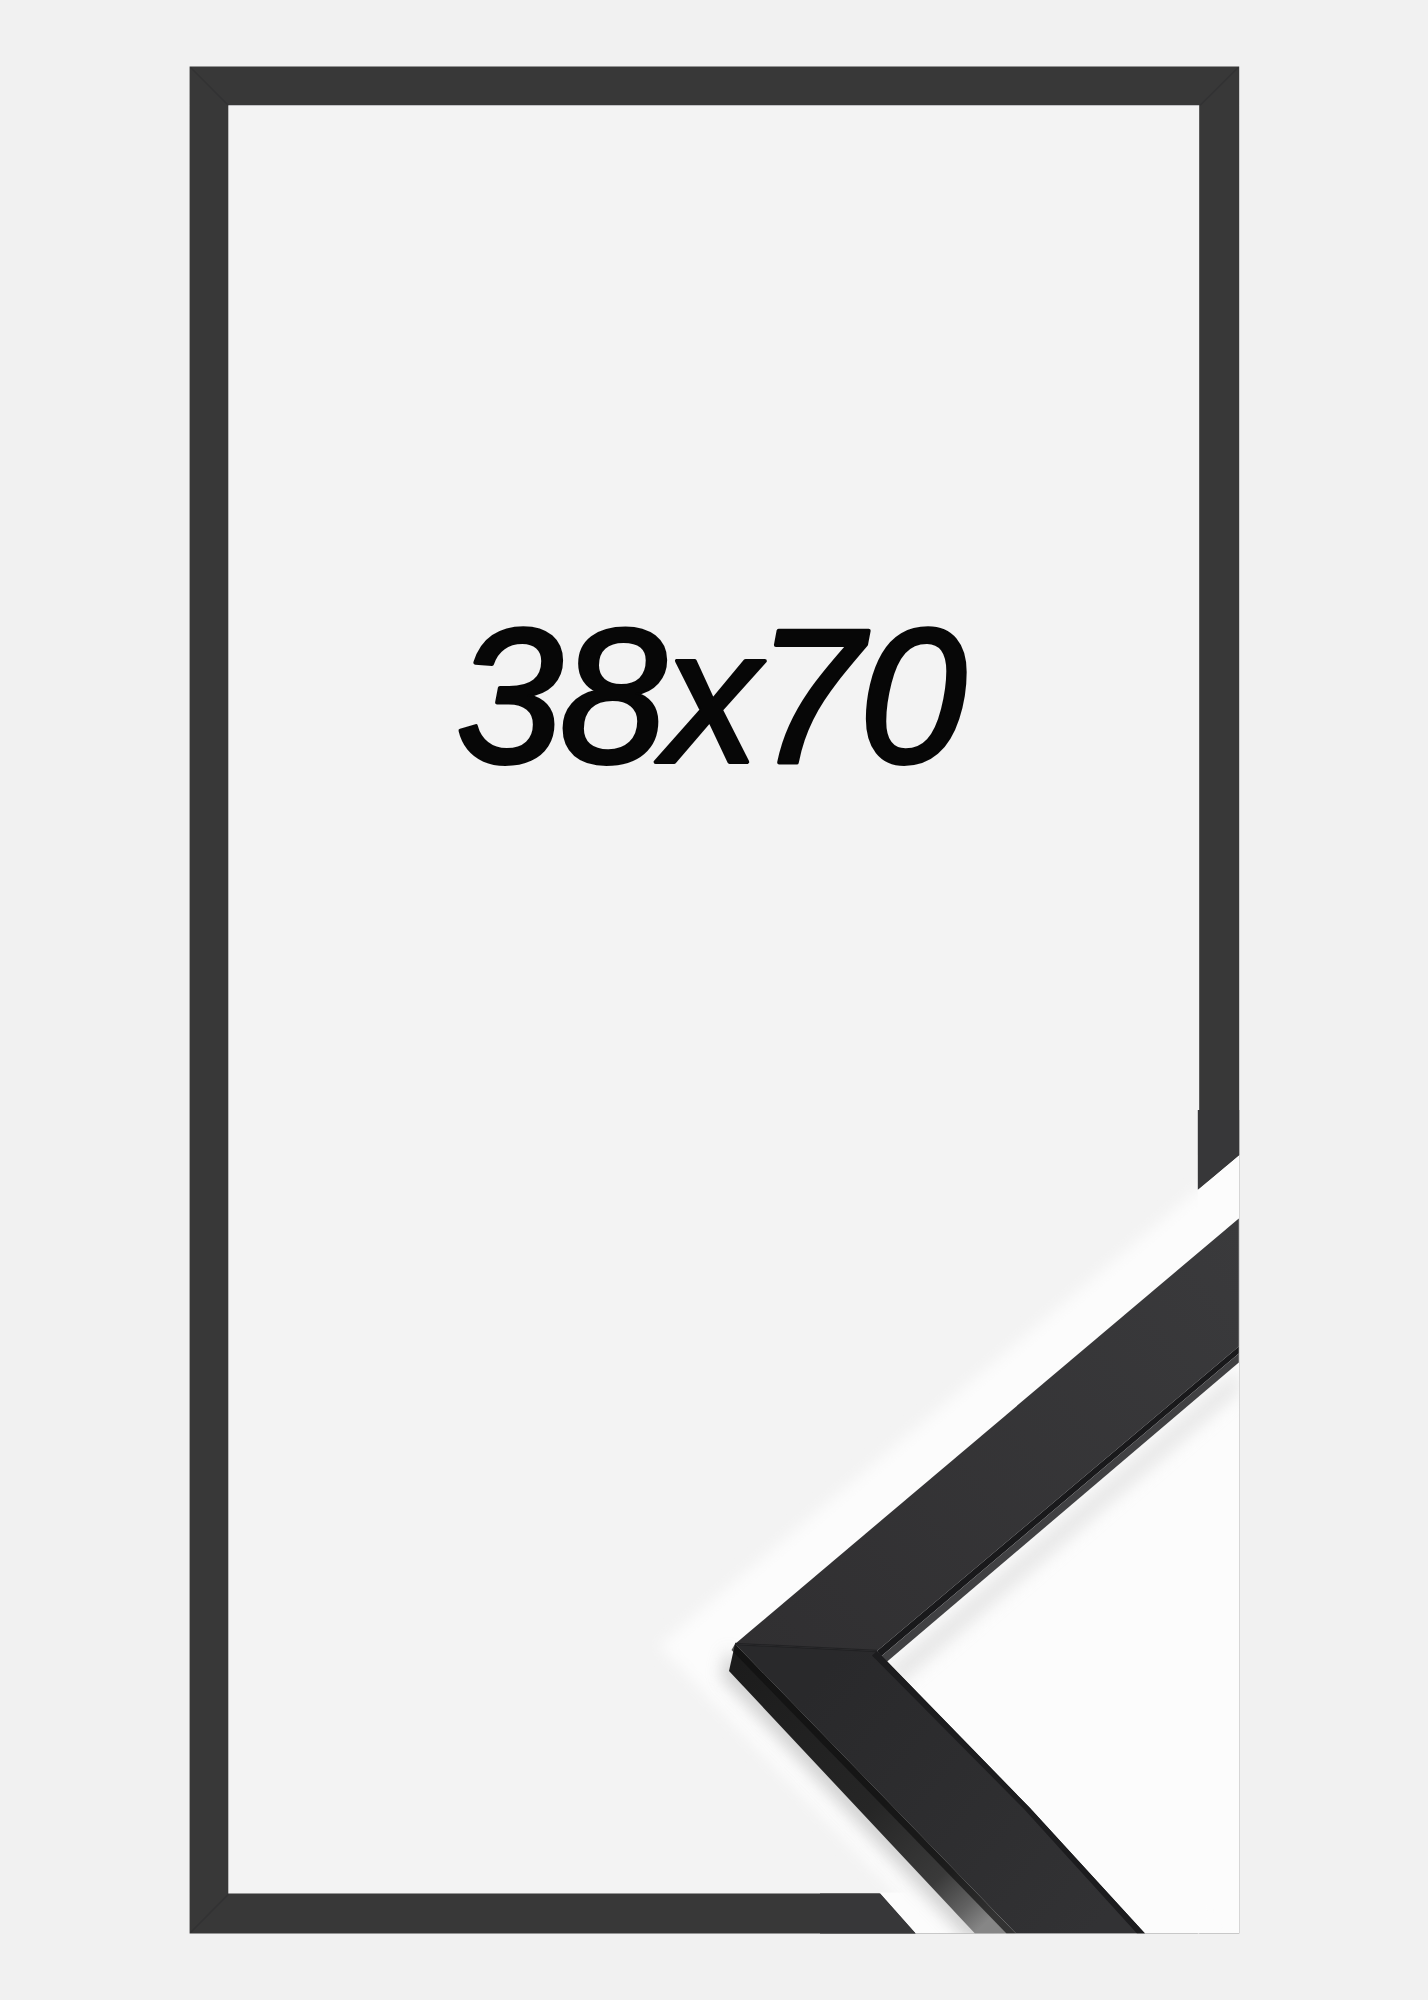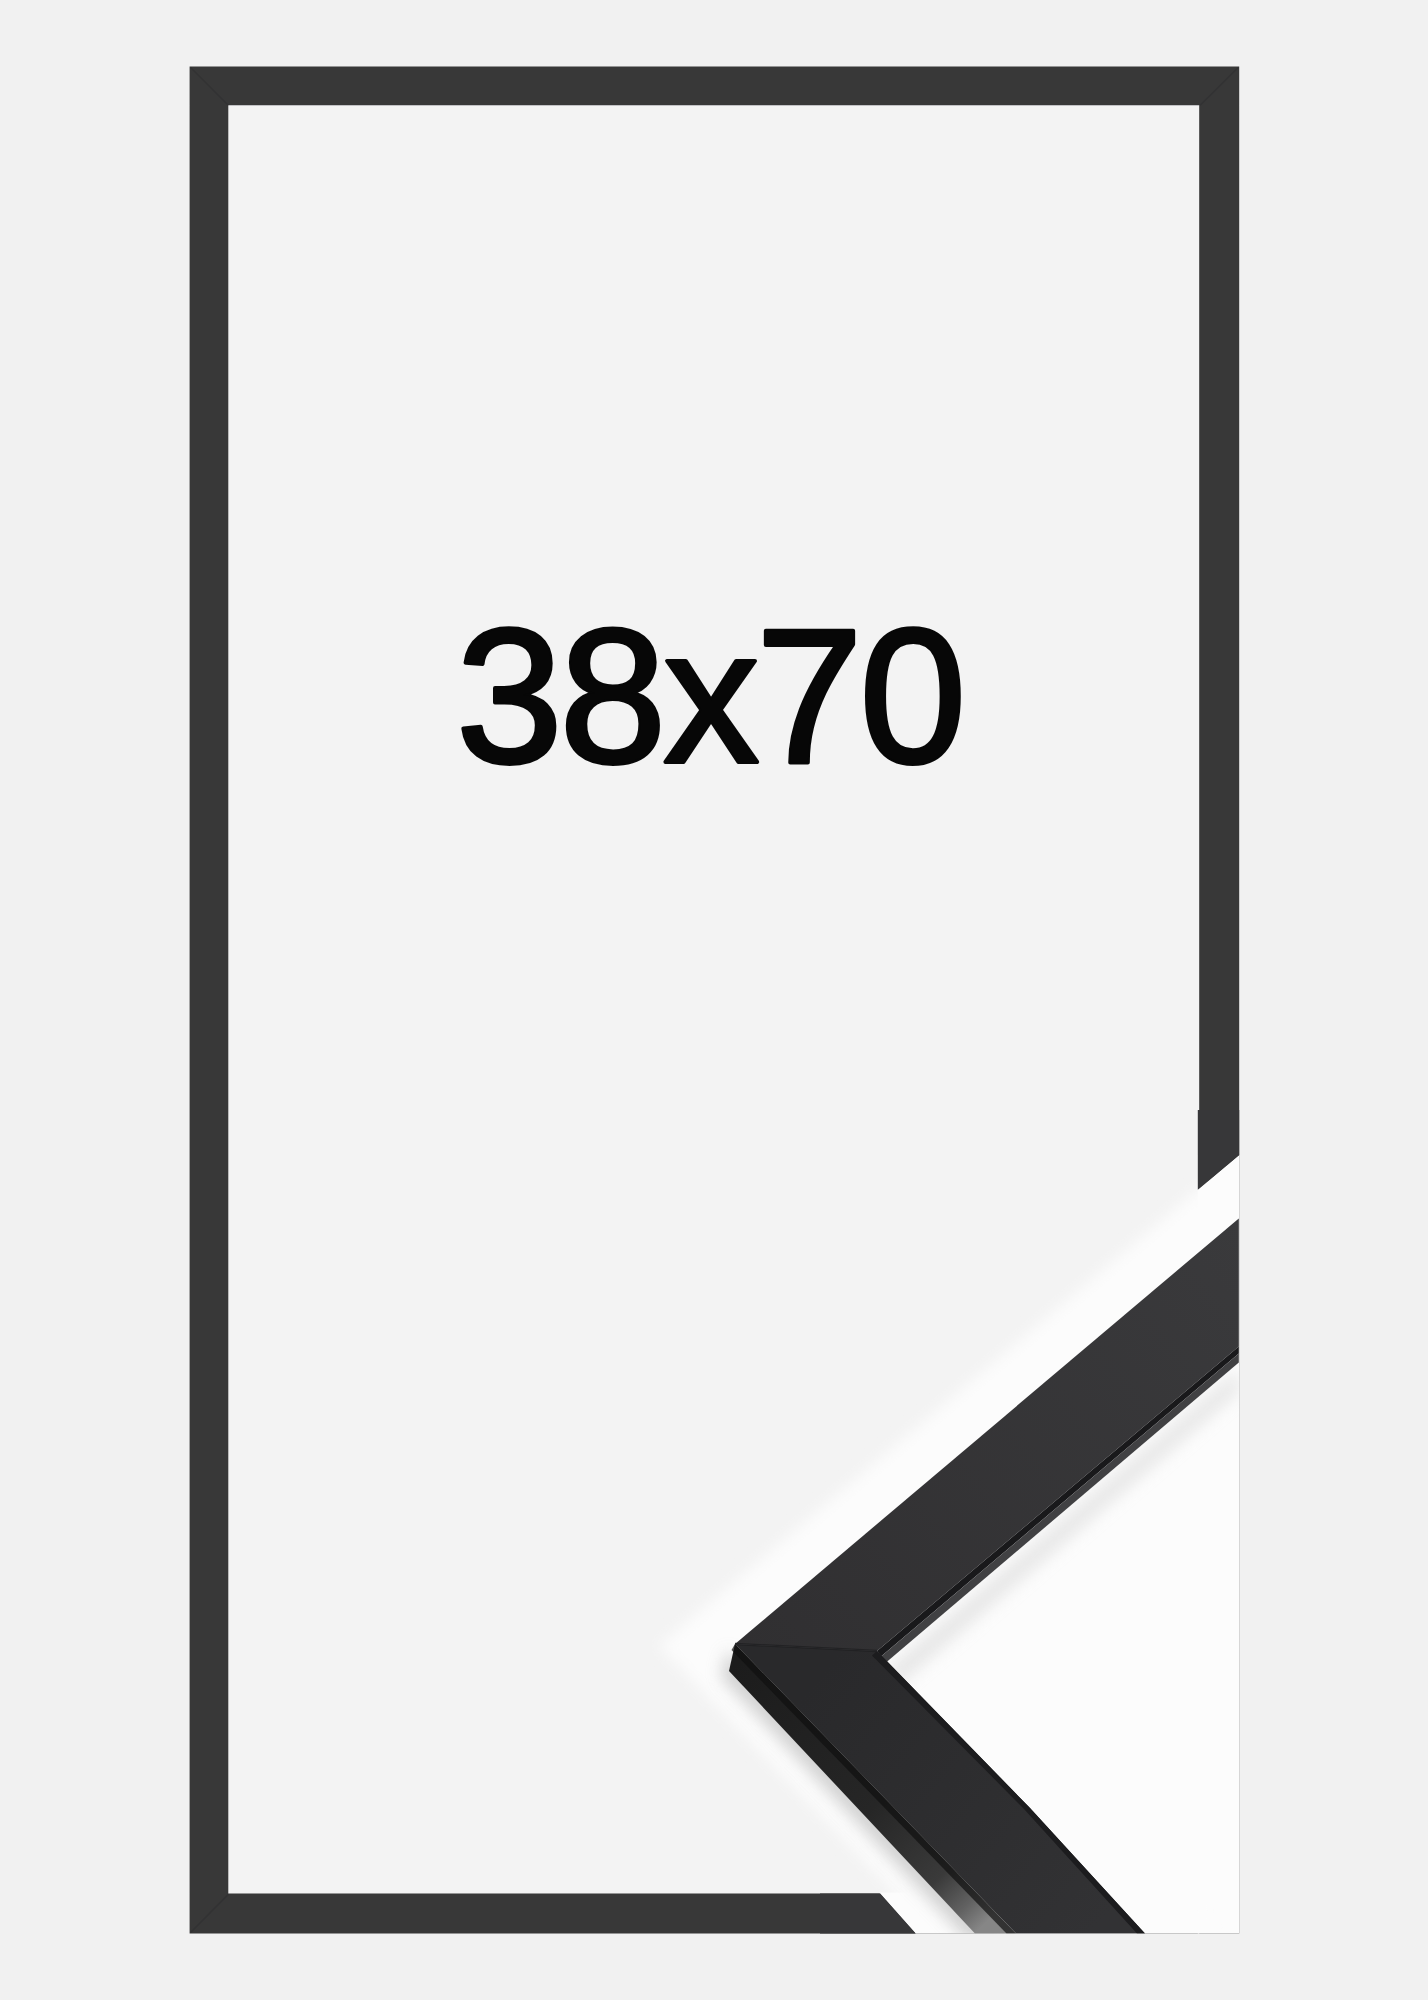--- a/index.html
+++ b/index.html
@@ -1,16 +1,16 @@
 <!DOCTYPE html>
 <html><head>
 <meta charset="utf-8">
 <style>
   html,body{margin:0;padding:0;background:#f1f1f1;}
-  .stage{position:relative;width:1428px;height:2000px;overflow:hidden;font-family:"Liberation Sans",sans-serif;}
+  .stage{position:relative;width:1428px;height:2000px;overflow:hidden;font-family:"Liberation Sans",sans-serif;font-style:italic;}
 </style>
 </head>
 <body>
 <div class="stage">
 
 <svg width="1428" height="2000" viewBox="0 0 1428 2000" xmlns="http://www.w3.org/2000/svg">
   <defs>
     <linearGradient id="gTopFaceUp" x1="735" y1="1644" x2="1238" y2="1218" gradientUnits="userSpaceOnUse">
       <stop offset="0" stop-color="#302f31"></stop>
       <stop offset="1" stop-color="#3a3a3c"></stop>

